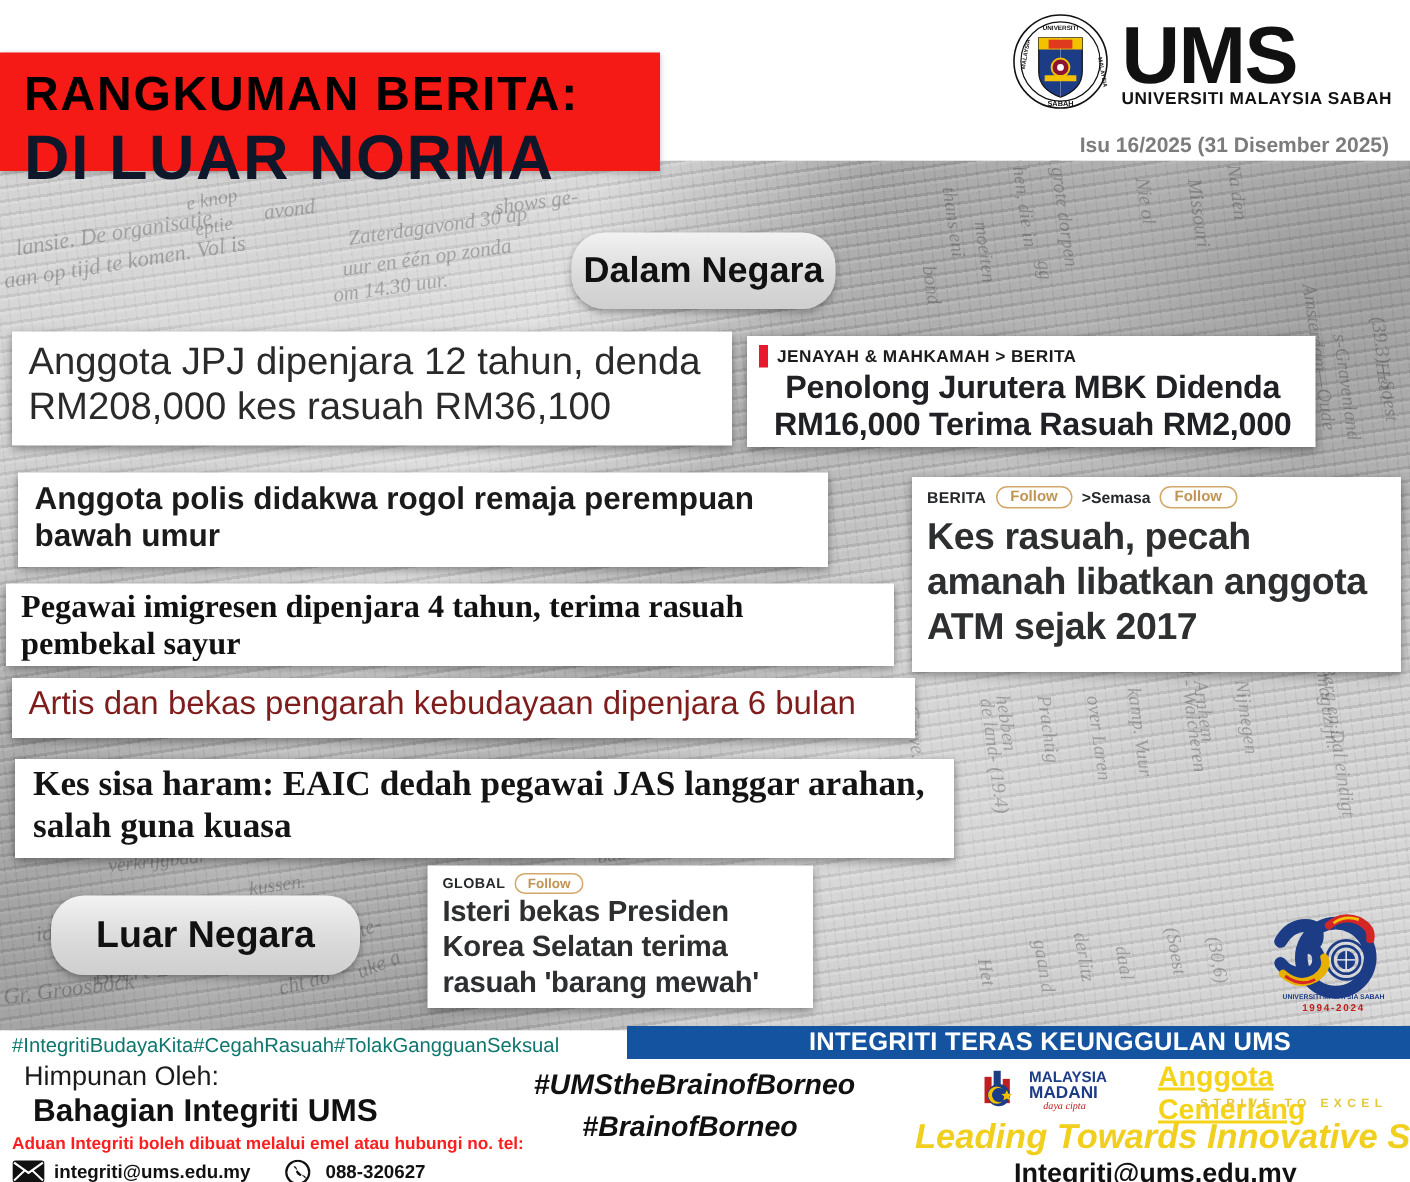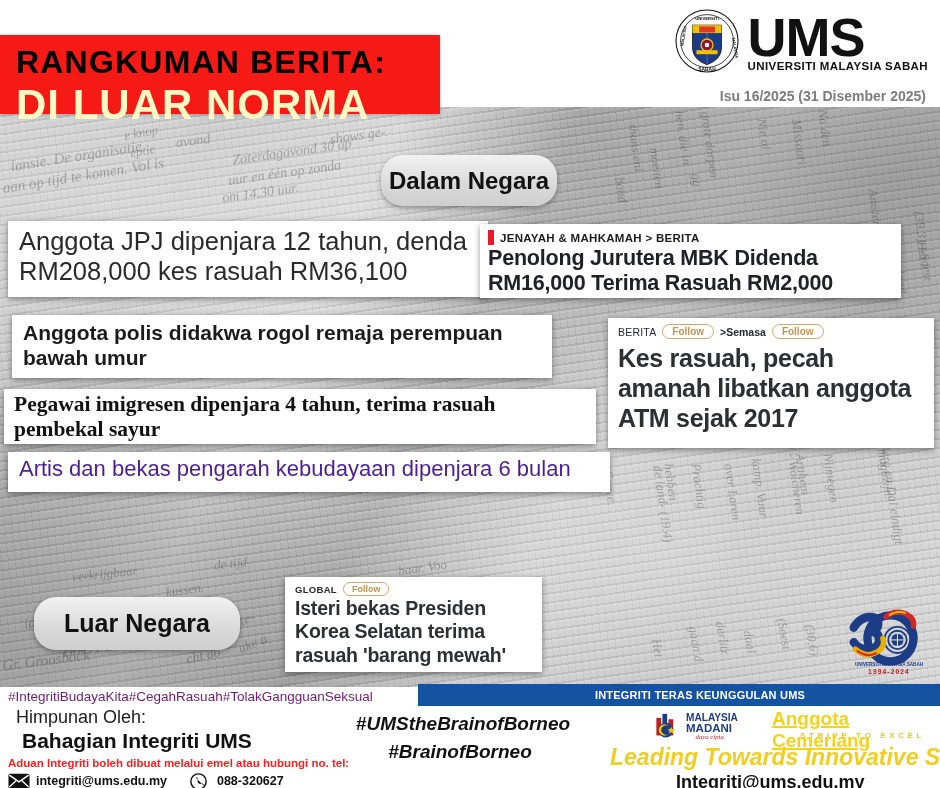--- a/index.html
+++ b/index.html
@@ -44,21 +44,21 @@
     background:#f61a16;z-index:6;
     box-shadow:0 1px 4px rgba(0,0,0,.25);
   }
   .redbar .l1{
     position:absolute;left:16px;top:9px;
     font-size:32px;font-weight:900;letter-spacing:1.2px;color:#000;
     font-family:"Liberation Sans",sans-serif;
   }
   .redbar .l2{
     position:absolute;left:16px;top:46px;
-    font-size:42px;font-weight:900;letter-spacing:1px;color:#fef9c3;
+    font-size:42px;font-weight:900;letter-spacing:1px;color:#0f172a;
     font-family:"Liberation Sans",sans-serif;
   }
   .ums-logo{position:absolute;right:12px;top:8px;display:flex;align-items:center;gap:8px;z-index:7;}
   .crest{width:66px;height:66px;position:relative;}
   .ums-word{line-height:1;}
   .ums-word .big{font-size:54px;font-weight:700;letter-spacing:-1px;color:#111;font-family:"Liberation Sans",sans-serif;display:block;}
   .ums-word .sub{font-size:11.5px;font-weight:700;letter-spacing:0.4px;color:#111;display:block;margin-top:-3px;text-align:center;}
   .issue{
     position:absolute;right:14px;top:88px;z-index:7;
     font-size:14px;color:#7c7c7c;font-weight:600;
@@ -80,59 +80,59 @@
   .clip{position:absolute;background:#fff;box-shadow:0 2px 6px rgba(0,0,0,.42);z-index:5;}
   .clip .hl{color:#17191c;}
 
   #clip1{left:8px;top:221px;width:480px;height:76px;}
   #clip1 .hl{
     position:absolute;left:11px;top:6px;right:8px;
     font-size:25.5px;line-height:1.16;font-weight:400;color:#2a2a2a;
     font-family:"Liberation Sans",sans-serif;
   }
 
-  #clip2{left:480px;top:224px;width:421px;height:74px;}
+  #clip2{left:498px;top:224px;width:379px;height:74px;text-align:center;}
   #clip2 .kicker{position:absolute;left:8px;top:6px;display:flex;align-items:center;gap:6px;}
   #clip2 .kbar{width:6px;height:15px;background:#e8192c;display:inline-block;}
   #clip2 .ktext{font-size:11.5px;font-weight:800;letter-spacing:0.3px;color:#1c1c1c;}
   #clip2 .hl{
     position:absolute;left:8px;top:22px;right:6px;
     font-size:21.5px;line-height:1.16;font-weight:800;color:#202124;letter-spacing:-0.2px;
   }
 
   #clip3{left:12px;top:315px;width:540px;height:63px;}
   #clip3 .hl{
     position:absolute;left:11px;top:5px;right:8px;
     font-size:21px;line-height:1.2;font-weight:700;color:#1b1b1b;
   }
 
   #clip4{left:608px;top:318px;width:326px;height:130px;}
   #clip4 .kicker{position:absolute;left:10px;top:6px;display:flex;align-items:center;gap:6px;}
-  #clip4 .ktext{font-size:10.5px;font-weight:400;color:#26282b;letter-spacing:0.2px;}
+  #clip4 .ktext{font-size:10.5px;font-weight:700;color:#26282b;letter-spacing:0.2px;}
   #clip4 .follow{
     display:inline-block;border:1.4px solid #d2a86a;border-radius:11px;
     padding:1px 9px;font-size:10px;color:#c09553;font-weight:700;
   }
   #clip4 .sep{font-size:10.5px;font-weight:800;color:#26282b;}
   #clip4 .hl{
     position:absolute;left:10px;top:26px;right:4px;
     font-size:25px;line-height:1.19;font-weight:800;color:#2d2f31;letter-spacing:-0.3px;
   }
 
   #clip5{left:4px;top:389px;width:592px;height:55px;}
   #clip5 .hl{
     position:absolute;left:10px;top:3px;right:6px;
     font-size:21.5px;line-height:1.14;font-weight:700;color:#111;
     font-family:"Liberation Serif",serif;
   }
 
   #clip6{left:8px;top:452px;width:602px;height:40px;}
   #clip6 .hl{
     position:absolute;left:11px;top:5px;right:6px;
-    font-size:22px;line-height:1.1;font-weight:400;color:#4c1d95;
+    font-size:22px;line-height:1.1;font-weight:400;color:#7f1d1d;
   }
 
   #clip7{left:10px;top:506px;width:626px;height:66px;}
   #clip7 .hl{
     position:absolute;left:12px;top:4px;right:6px;
     font-size:23.5px;line-height:1.18;font-weight:700;color:#141414;
     font-family:"Liberation Serif",serif;
   }
 
   #clip8{left:285px;top:577px;width:257px;height:95px;}
@@ -148,25 +148,25 @@
   }
 
   
   #anniv{position:absolute;left:843px;top:604px;width:92px;height:78px;z-index:9;}
 
   
   .blueband{
     position:absolute;left:418px;top:684px;width:522px;height:22px;background:#14539f;z-index:10;
     display:flex;align-items:center;justify-content:center;
   }
-  .blueband span{color:#fff;font-size:11px;font-weight:800;letter-spacing:0.2px;margin-left:42px;}
+  .blueband span{color:#fff;font-size:17px;font-weight:800;letter-spacing:0.2px;margin-left:42px;}
 
   
   .footer{position:absolute;left:0;top:687px;width:940px;height:101px;background:#fff;z-index:9;}
-  .hashline{position:absolute;left:8px;top:2px;font-size:13.5px;color:#701a75;font-weight:400;}
+  .hashline{position:absolute;left:8px;top:2px;font-size:13.5px;color:#0f766e;font-weight:400;}
   .himpunan{position:absolute;left:16px;top:20px;font-size:18px;color:#1b1b1b;font-weight:400;}
   .bhg{position:absolute;left:22px;top:42px;font-size:21px;font-weight:800;color:#111;}
   .aduan{position:absolute;left:8px;top:70px;font-size:11.5px;font-weight:800;color:#fb1f1f;}
   .contacts{position:absolute;left:8px;top:86px;display:flex;align-items:center;gap:22px;}
   .contact{display:flex;align-items:center;gap:6px;font-size:12.5px;font-weight:800;color:#111;}
   .ico{width:22px;height:16px;display:inline-block;}
 
   .hash-mid{position:absolute;left:338px;top:710px;width:250px;z-index:10;text-align:center;}
   .hash-mid div{font-size:19px;font-weight:800;font-style:italic;color:#111;line-height:1.45;}
   .hash-mid .second{margin-left:-6px;}
@@ -308,20 +308,23 @@
   </div>
 
   <div class="clip" id="clip5">
     <div class="hl">Pegawai imigresen dipenjara 4 tahun, terima rasuah pembekal sayur</div>
   </div>
 
   <div class="clip" id="clip6">
     <div class="hl">Artis dan bekas pengarah kebudayaan dipenjara 6 bulan</div>
   </div>
 
+  <div class="clip" id="clip7">
+    <div class="hl">Kes sisa haram: EAIC dedah pegawai JAS langgar arahan, salah guna kuasa</div>
+  </div>
 
   <div class="clip" id="clip8">
     <div class="kicker">
       <span class="ktext">GLOBAL</span>
       <span class="follow">Follow</span>
     </div>
     <div class="hl">Isteri bekas Presiden Korea Selatan terima rasuah 'barang mewah'</div>
   </div>
 
   <div id="anniv">

